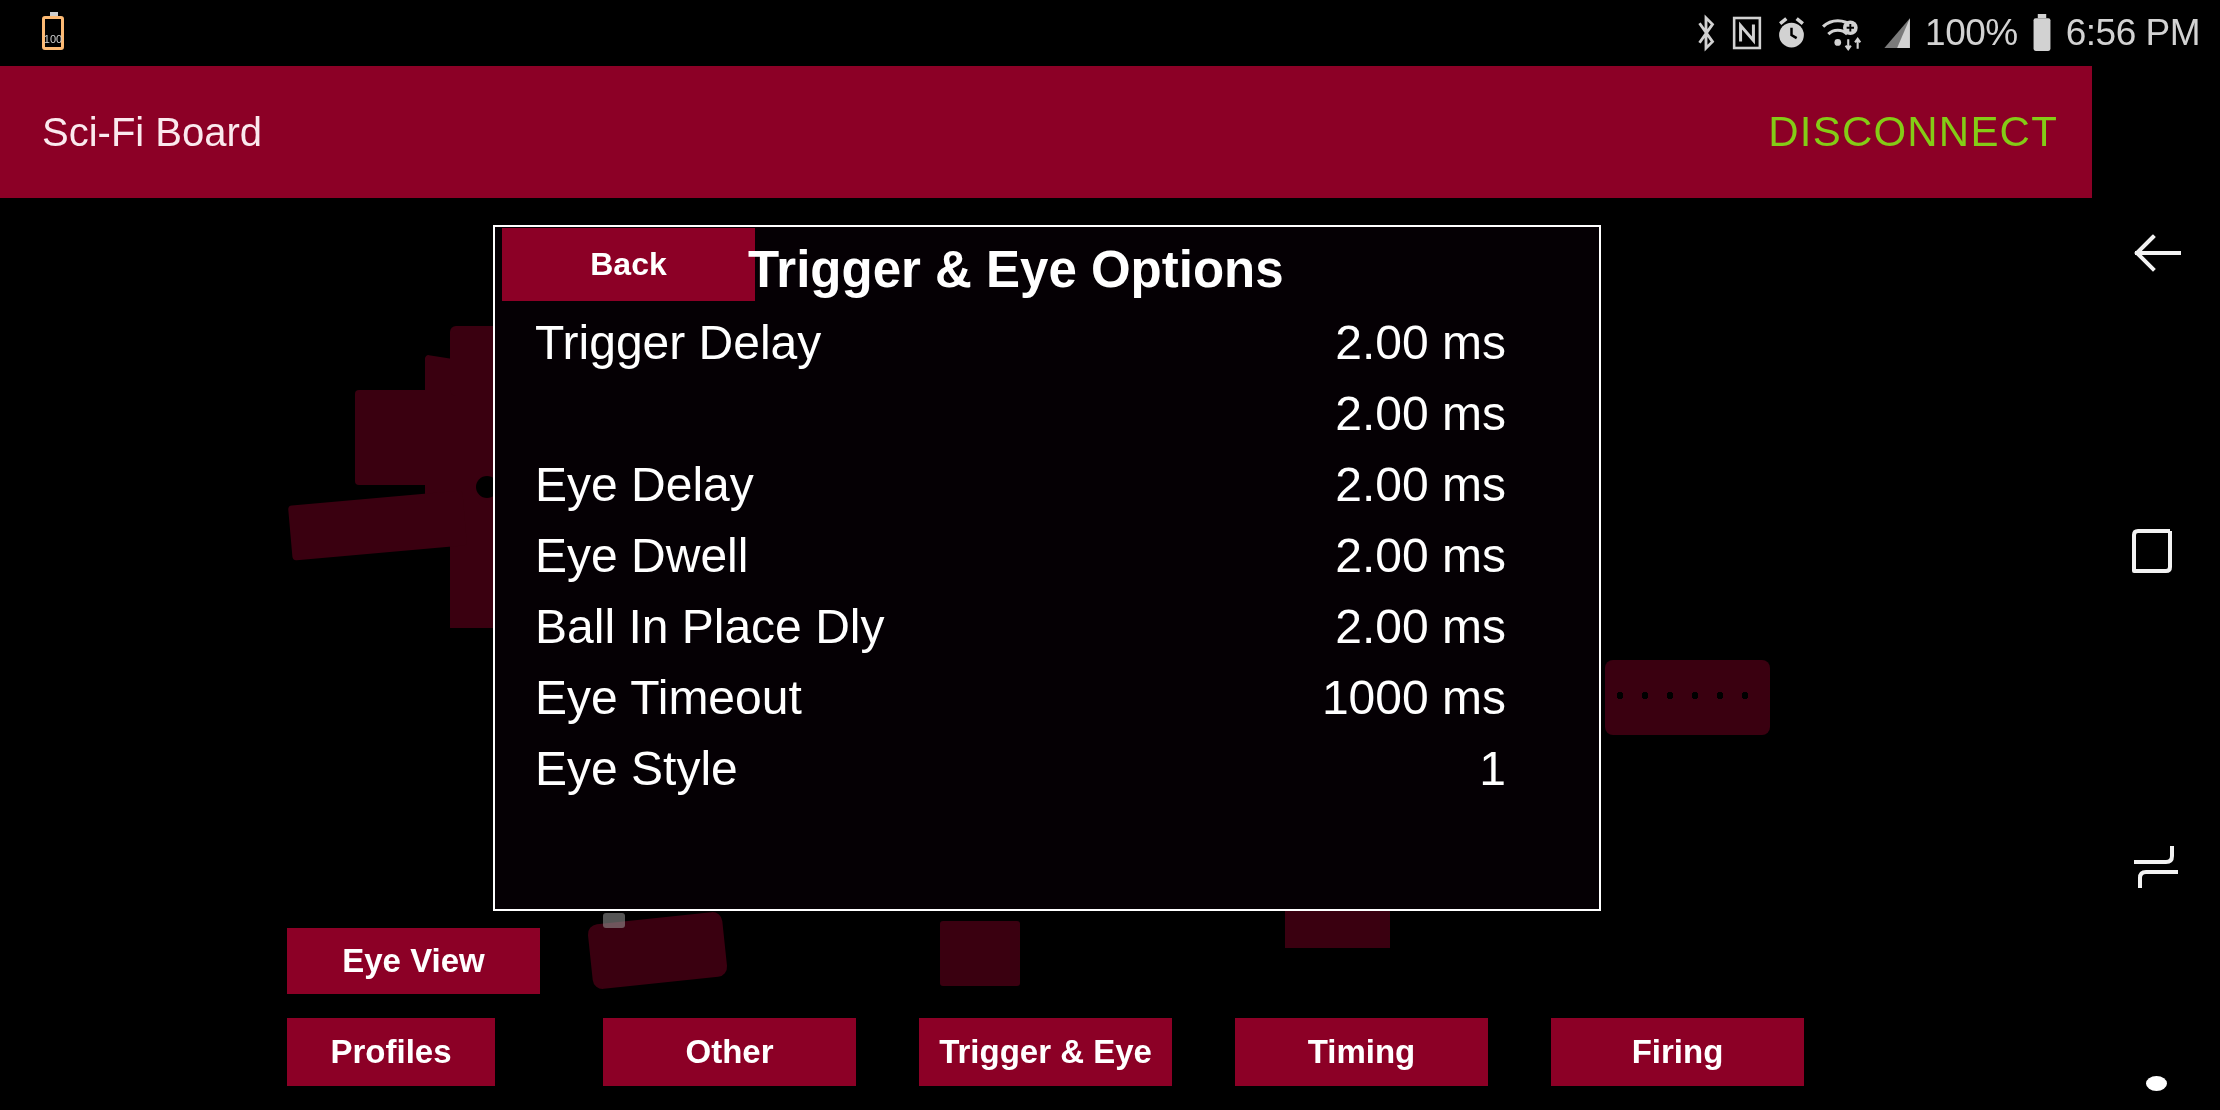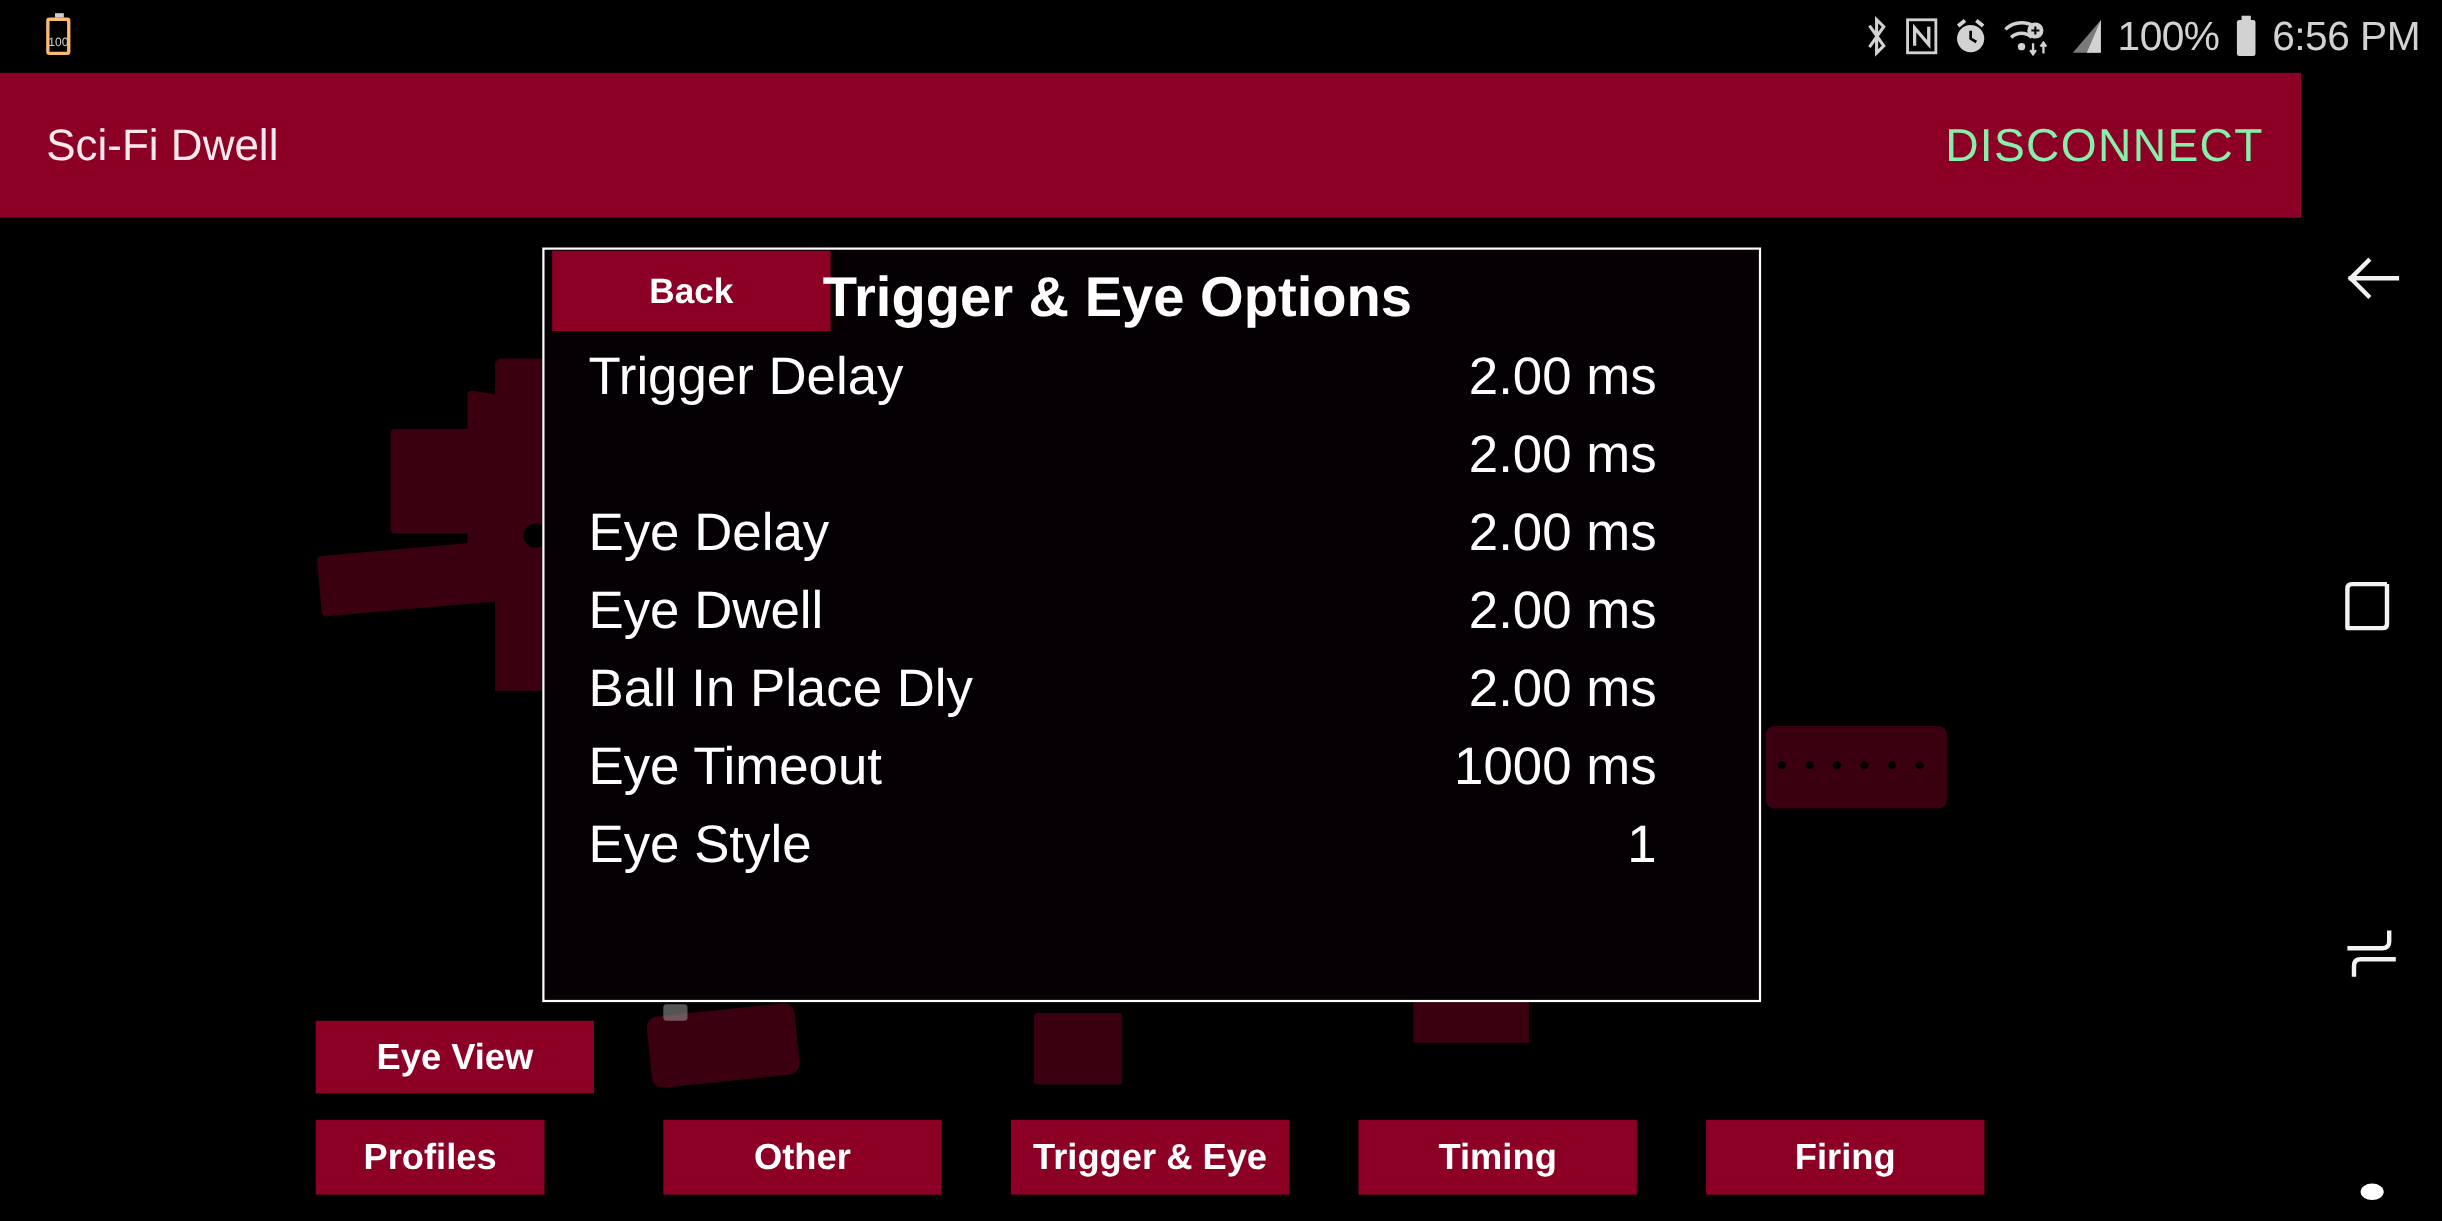--- a/index.html
+++ b/index.html
@@ -86,21 +86,21 @@
   }
   #app-title {
     font-size: 40px;
     color: #fbe9ee;
     padding-left: 42px;
     font-family: "Liberation Sans", sans-serif;
   }
   #disconnect-button {
     margin-left: auto;
     font-size: 42px;
-    color: #86efac;
+    color: #84cc16;
     letter-spacing: 1.2px;
     padding-right: 34px;
     cursor: pointer;
     font-family: "Liberation Sans", sans-serif;
   }
 
   
   #playfield {
     position: absolute;
     left: 0; top: 198px;
@@ -274,21 +274,21 @@
 
       <svg class="sb-icon" width="22" height="38" viewBox="0 0 20 36">
         <rect x="6" y="0" width="8" height="4" fill="#d2d2d2"></rect>
         <rect x="2" y="4" width="16" height="31" rx="2" fill="#d2d2d2"></rect>
       </svg>
       <span class="sb-text">6:56 PM</span>
     </div>
   </div>
 
   <div id="app-bar">
-    <div id="app-title">Sci-Fi Dwell</div>
+    <div id="app-title">Sci-Fi Board</div>
     <div id="disconnect-button">DISCONNECT</div>
   </div>
 
   <div id="playfield">
 
     <div class="pf-shape" style="left:355px; top:192px; width:85px; height:95px; border-radius:4px;"></div>
     <div class="pf-shape" style="left:425px; top:170px; width:170px; height:175px; border-radius:4px; transform:skewY(9deg);"></div>
     <div class="pf-shape" style="left:450px; top:128px; width:110px; height:70px; border-radius:6px;"></div>
     <div class="pf-shape" style="left:450px; top:330px; width:95px; height:100px;"></div>
     <div class="pf-shape" style="left:290px; top:300px; width:175px; height:55px; border-radius:4px; transform:rotate(-5deg);"></div>

